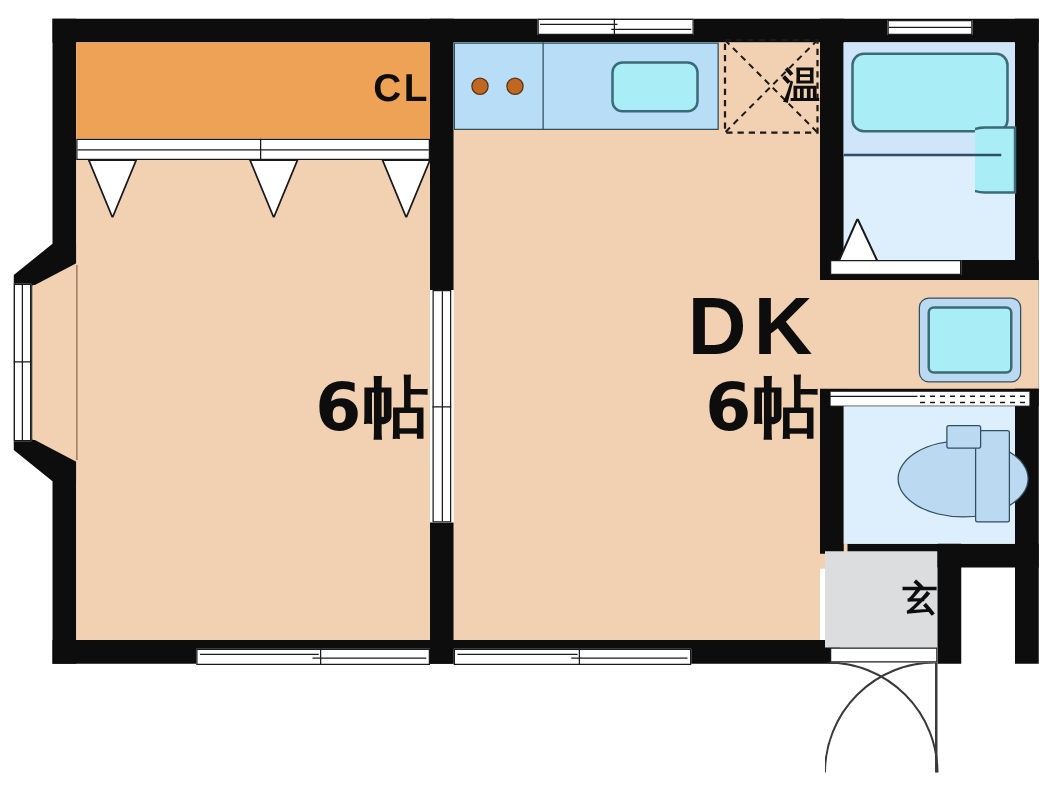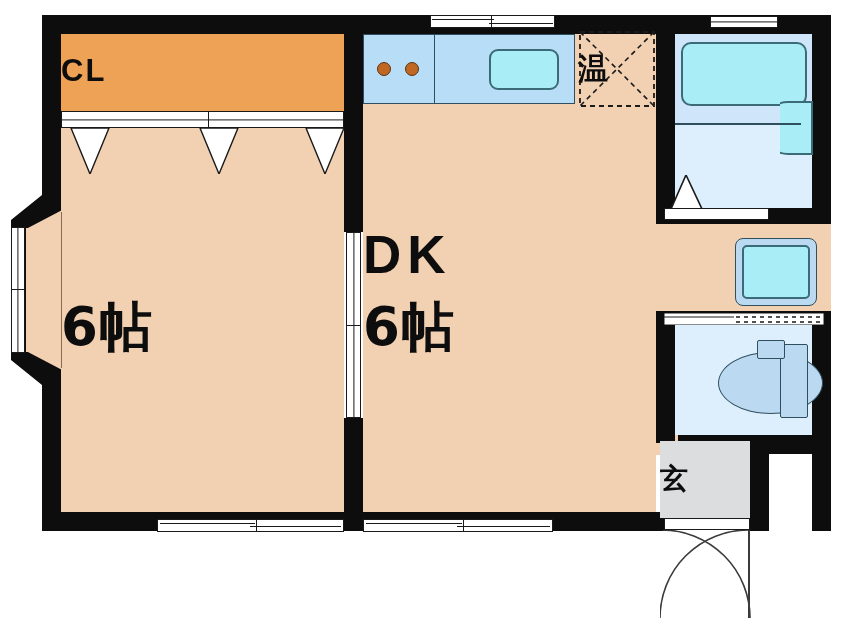--- a/index.html
+++ b/index.html
@@ -15,26 +15,26 @@
   .floor-closet{background:#eda256;}
   .floor-wet{background:#ddeefc;}
   .floor-bath{background:#cfe6fa;}
   .floor-genkan{background:#dcdddf;}
   .fix-blue{background:#b8ddf6;border:1.6px solid #2f4f5f;}
   .fix-cyan{background:#a9eef6;border:2px solid #3b6b76;}
   .fix-light{background:#bcd9f2;border:1.6px solid #2f4f5f;}
 
   
   .lbl{position:absolute;color:#0d0d0d;font-weight:bold;
-       text-align:left;line-height:1.0;white-space:nowrap;}
+       text-align:right;line-height:1.0;white-space:nowrap;}
   .lbl-jp{font-family:"DejaVu Sans",sans-serif;}
   .lbl-cl{font-size:31px;letter-spacing:2px;}
   .lbl-room-main{font-size:53px;letter-spacing:1px;}
   .lbl-room-sub{font-size:53px;letter-spacing:1px;}
-  .lbl-dk{font-size:53px;letter-spacing:6px;}
+  .lbl-dk{font-size:65px;letter-spacing:6px;}
   .lbl-on{font-size:30px;}
   .lbl-gen{font-size:28px;}
 
   
   .win{background:#ffffff;border:1.2px solid #1a1a1a;}
   .win-h::after{content:"";position:absolute;left:0;right:0;top:50%;
      height:1.2px;background:#1a1a1a;transform:translateY(-50%);}
   .win-v::after{content:"";position:absolute;top:0;bottom:0;left:50%;
      width:1.2px;background:#1a1a1a;transform:translateX(-50%);}
   .sash-h{position:absolute;background:#1a1a1a;height:1.2px;}

